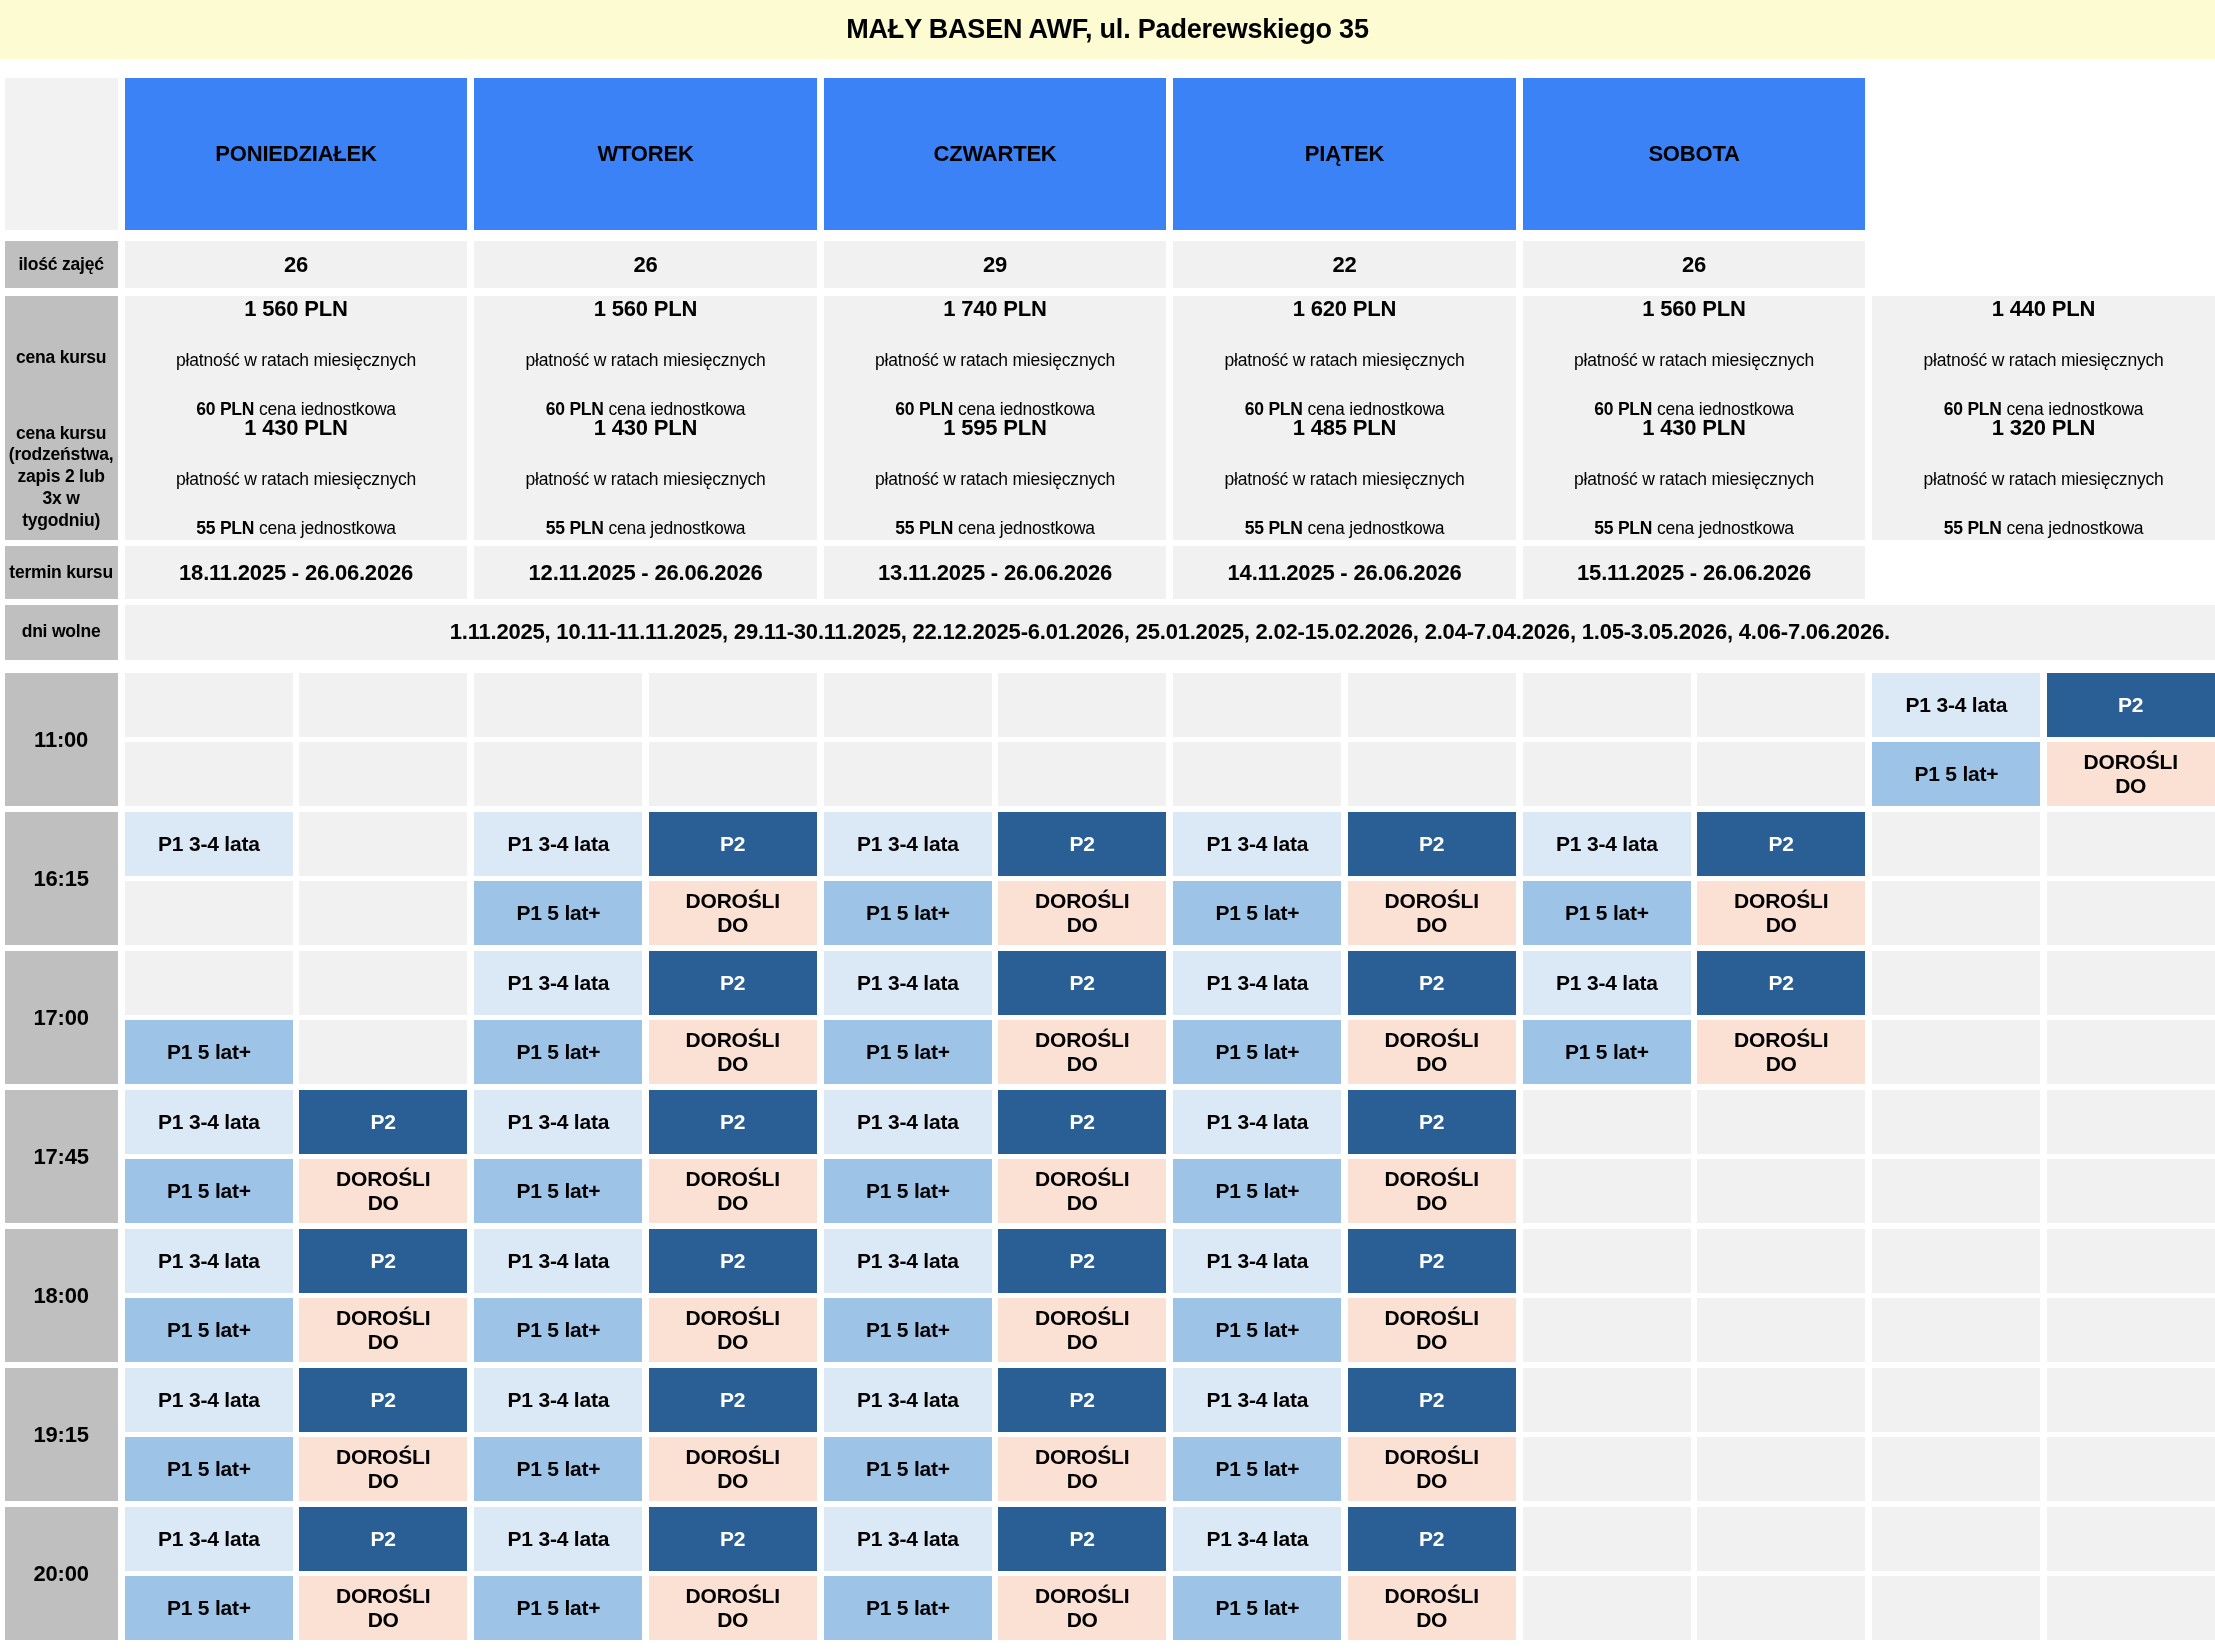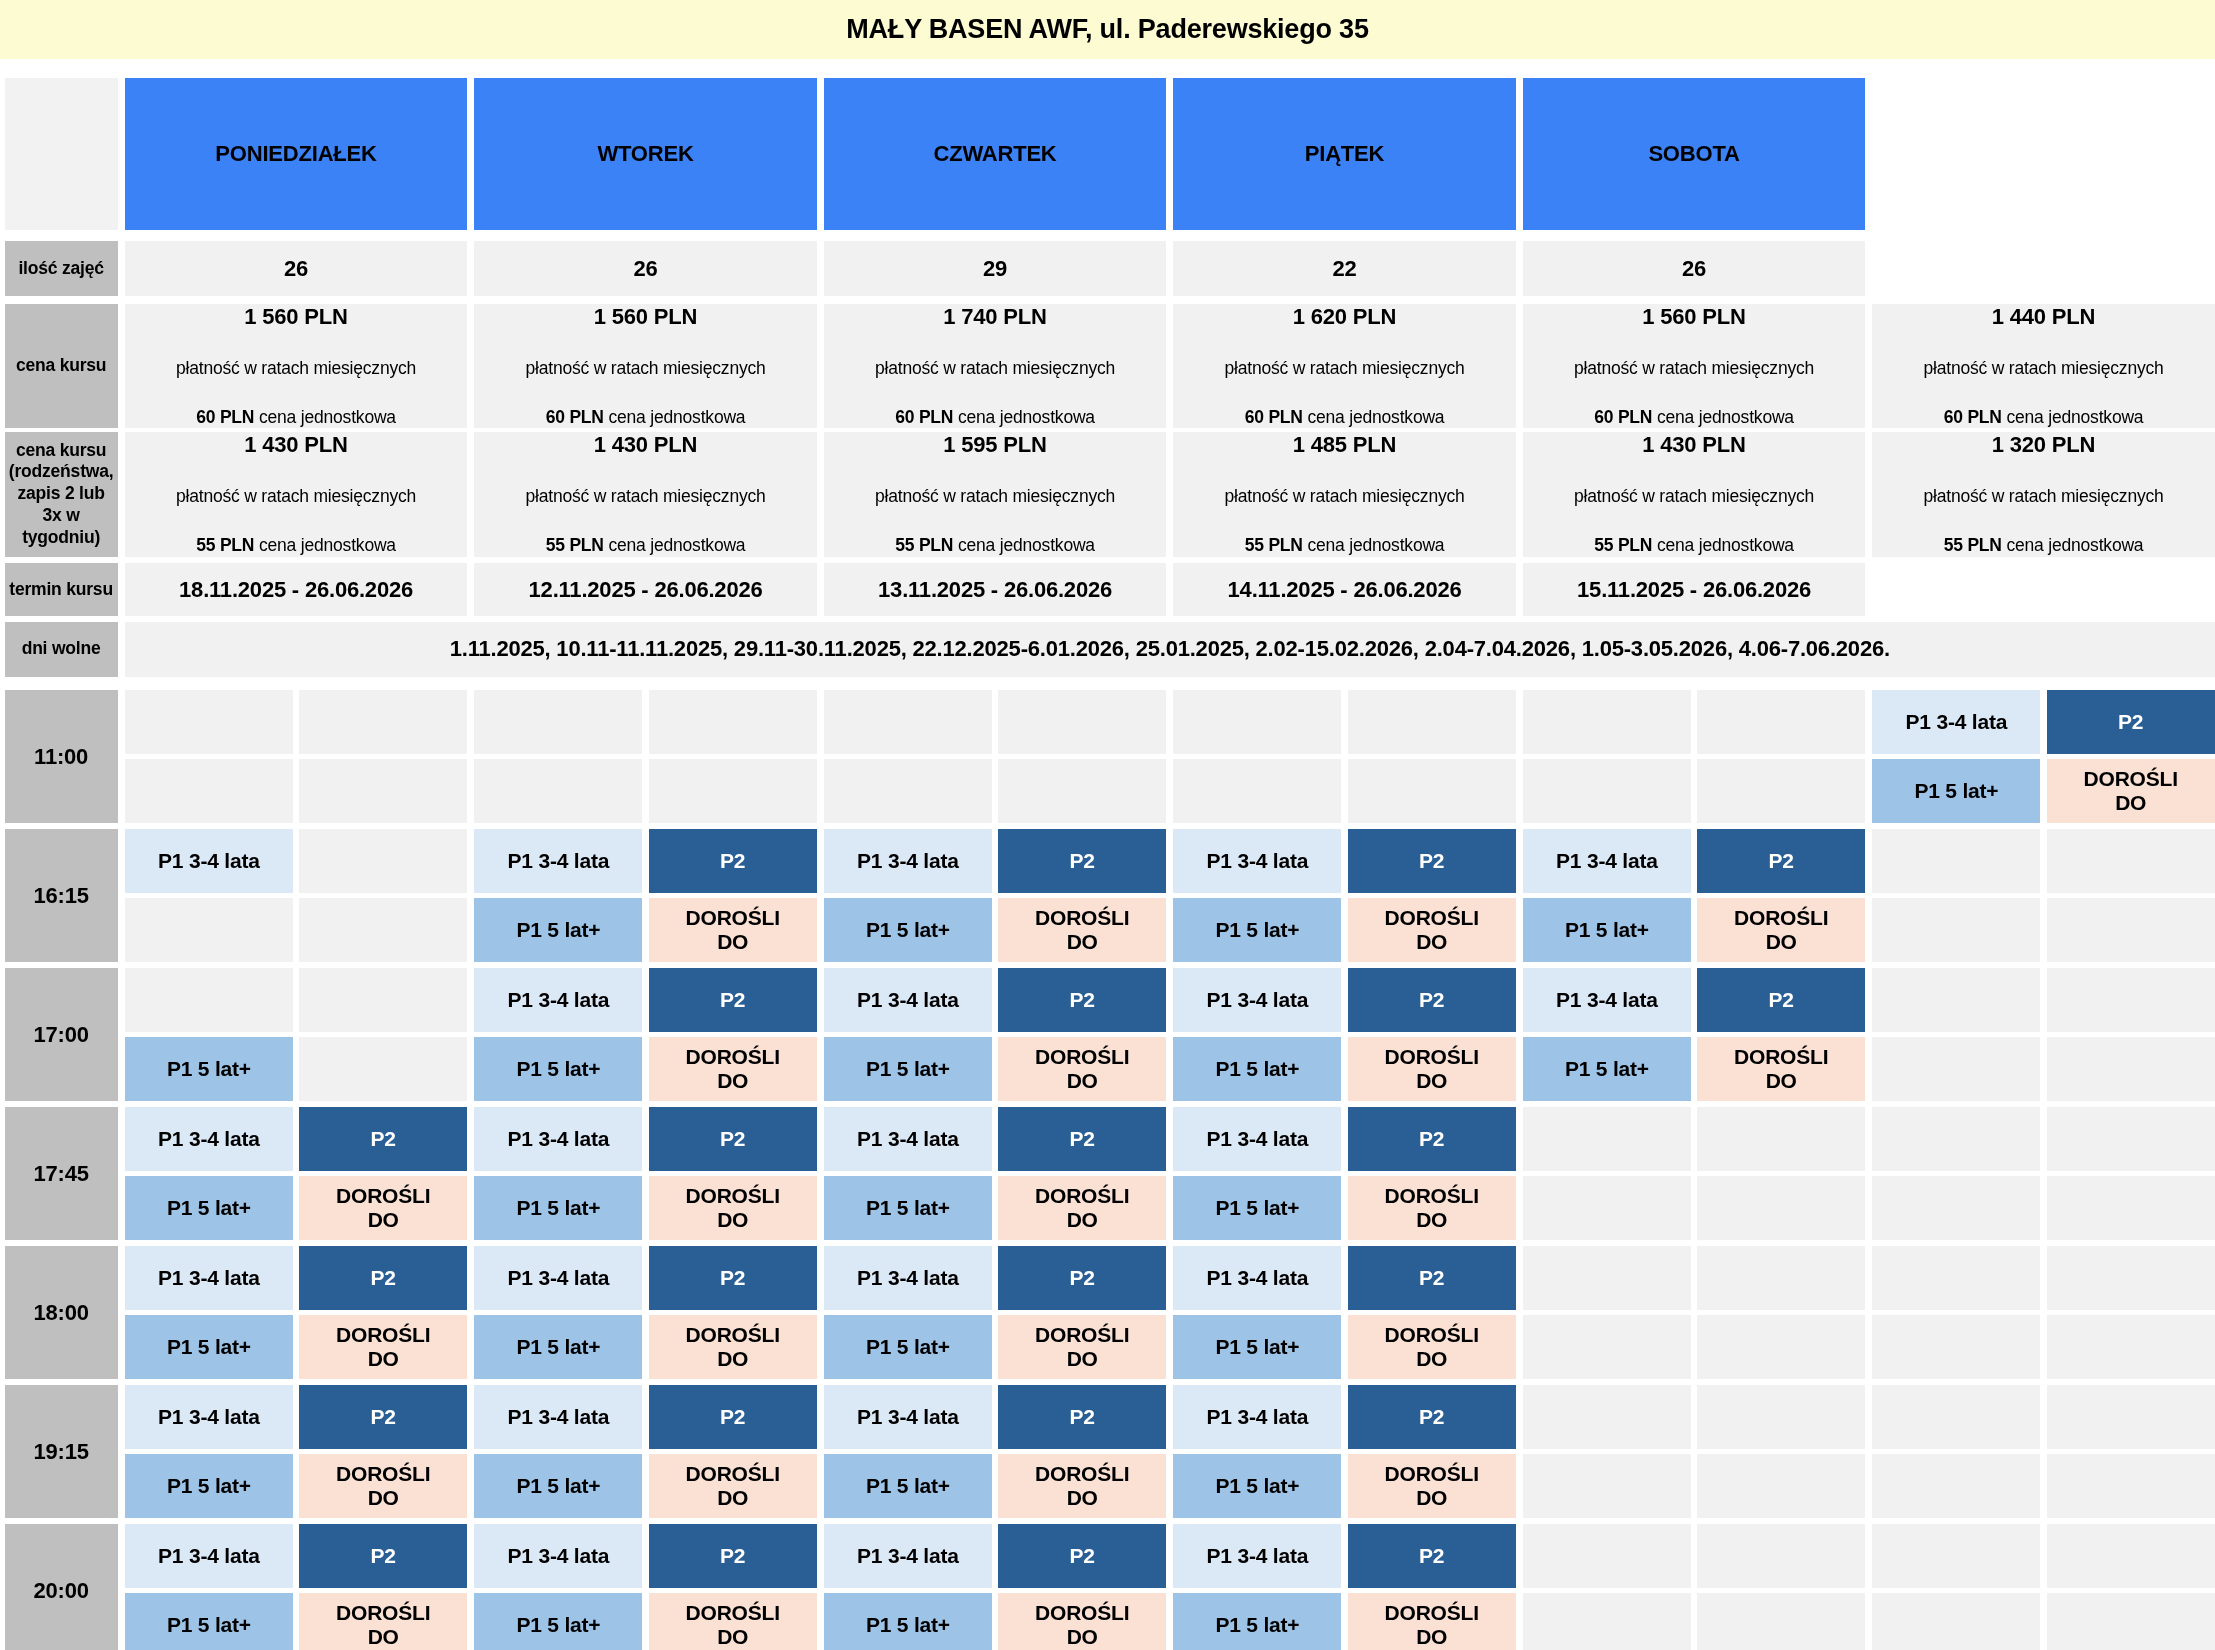--- a/index.html
+++ b/index.html
@@ -16,26 +16,26 @@
 
   .tbl{width:2210px;margin-left:4.6px;}
   .trow{display:grid;grid-template-columns:113px repeat(6,1fr);column-gap:7.4px;}
   .cell{display:flex;align-items:center;justify-content:center;background:#F1F1F1;text-align:center;}
   .lbl{background:#BFBFBF;font-size:17.5px;font-weight:700;line-height:1.25;padding:0 3.7px;}
   .spacer{background:#F2F2F2;}
 
   .header-row{margin-top:19.4px;height:152px;}
   .header-row .day{background:#3b82f6;font-size:22px;font-weight:700;}
 
-  .ilosc-row{margin-top:11px;height:55px;}
+  .ilosc-row{margin-top:11px;height:47px;}
   .ilosc-row .val{font-size:22px;font-weight:700;}
 
   .price-row{height:115px;}
   .cena-row{margin-top:7.4px;}
-  .cena2-row{margin-top:13px;height:125px;}
+  .cena2-row{margin-top:4px;height:125px;}
   .price-cell{flex-direction:column;justify-content:center;gap:28px;}
   .price-cell .price{font-size:22px;font-weight:700;}
   .price-cell .note{font-size:17.5px;font-weight:400;}
   .price-cell .unit{font-size:17.5px;font-weight:400;}
   .price-cell .unit b{font-weight:700;}
 
   .termin-row{margin-top:6.5px;height:53px;}
   .termin-row .val{font-size:22px;font-weight:700;}
 
   .dni-row{margin-top:5.5px;height:55px;grid-template-columns:113px 1fr;}

